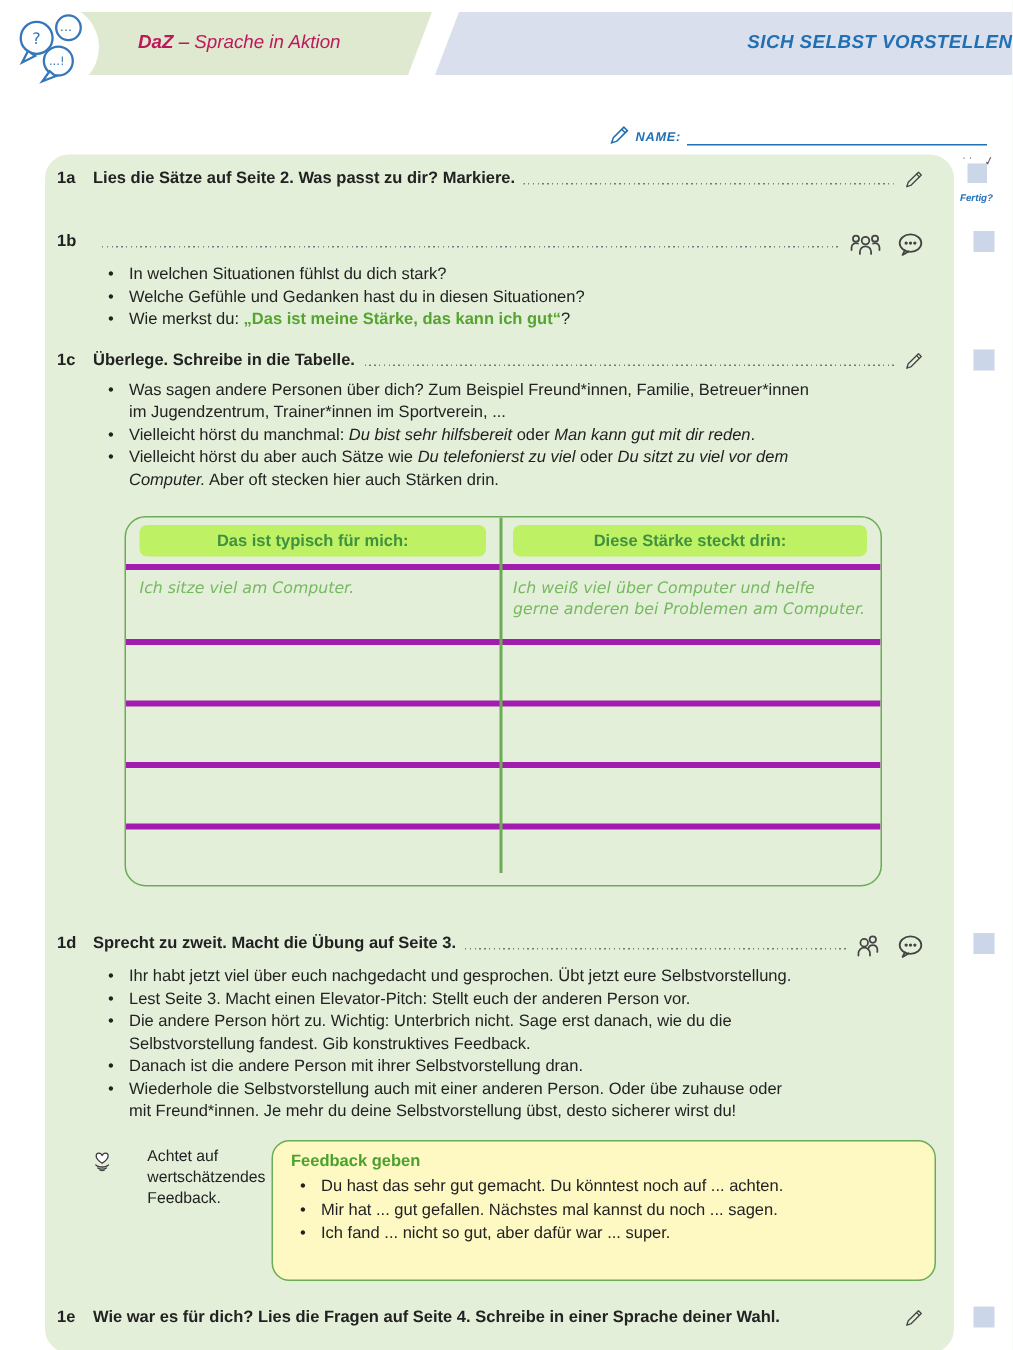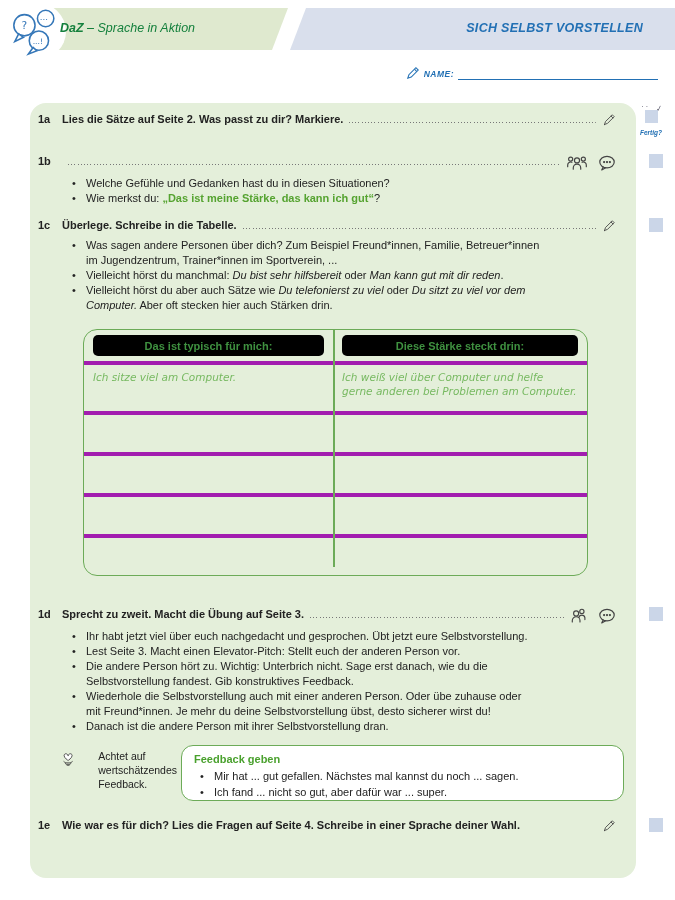--- a/index.html
+++ b/index.html
@@ -8,25 +8,25 @@
 
   
   .banner-green{position:absolute;left:30px;top:8px;width:258px;height:42px;
     background:#dfe9cf;border-radius:10px 0 0 10px;
     clip-path:polygon(0 0,100% 0,calc(100% - 16px) 100%,0 100%);}
   .banner-blue{position:absolute;left:290px;top:8px;right:0;height:42px;background:#d9dfec;
     clip-path:polygon(16px 0,100% 0,100% 100%,0 100%);}
   .logo-blob{position:absolute;left:6px;top:2px;width:60px;height:58px;background:#fff;
     border-radius:48% 52% 50% 50%;}
   .logo-blob svg{position:absolute;left:3px;top:3px;}
-  .brand{position:absolute;left:60px;top:21px;font-size:12.5px;font-style:italic;color:#15803d;}
+  .brand{position:absolute;left:92px;top:21px;font-size:12.5px;font-style:italic;color:#be185d;}
   .brand b{font-style:italic;}
-  .main-title{position:absolute;right:32px;top:21px;font-size:12.5px;font-weight:bold;
+  .main-title{position:absolute;right:0;top:21px;font-size:12.5px;font-weight:bold;
     font-style:italic;color:#2270b4;letter-spacing:.3px;text-align:right;}
-  .name-row{position:absolute;top:66px;right:17px;display:flex;align-items:flex-end;}
+  .name-row{position:absolute;top:83px;right:17px;display:flex;align-items:flex-end;}
   .name-label{font-size:8.5px;font-weight:bold;font-style:italic;color:#2270b4;
     letter-spacing:.5px;margin:0 4px 1px 4px;}
   .name-line{width:200px;border-bottom:1.5px solid #2270b4;height:12px;}
 
   
   .workbox{position:absolute;left:30px;top:103px;width:606px;min-height:775px;
     background:#e4efda;border-radius:16px;padding:9px 12px 16px 8px;box-sizing:border-box;}
 
   
   .sec{position:relative;}
@@ -58,34 +58,34 @@
   .fertig-box::before{content:"· ·";position:absolute;top:-7px;left:-3px;font-size:7px;color:#667;}
   .fertig-label{display:block;font-size:6.5px;font-weight:bold;font-style:italic;color:#2270b4;margin-top:2px;}
 
   
   .stable{position:relative;margin:16px 0 0 45px;width:505px;border:1.5px solid #6cab58;
     border-radius:14px;box-sizing:border-box;overflow:hidden;}
   .vline{position:absolute;left:249px;top:0;bottom:8px;width:1.5px;background:#6cab58;}
   .srow{display:grid;grid-template-columns:249px 1fr;}
   .srow + .srow{border-top:4px solid #a21caf;}
   .shead{height:31px;}
-  .hcell{display:flex;align-items:center;justify-content:center;margin:5px 9px;background:#000000;
+  .hcell{display:flex;align-items:center;justify-content:center;margin:5px 9px;background:#bef264;
     border-radius:5px;font-weight:bold;font-size:11px;color:#3f9140;}
   .cell{padding:6px 9px;}
   .example .cell{height:34px;}
   .empty .cell{height:25px;}
   .hw{font-size:10.5px;font-style:italic;color:#77b961;line-height:13.5px;white-space:pre-wrap;
     font-family:"DejaVu Sans",sans-serif;}
 
   
   .fb-row{display:flex;margin:11px 0 0 21px;align-items:flex-start;}
   .fb-note{flex:none;width:118px;display:flex;gap:21px;}
   .fb-note-text{font-size:10.5px;line-height:14px;white-space:pre-wrap;padding-top:4px;}
-  .fb-box{flex:1;background:#ffffff;border:1.5px solid #6cab58;border-radius:12px;
-    padding:6px 12px 0 12px;margin-left:4px;}
+  .fb-box{flex:1;background:#fef9c3;border:1.5px solid #6cab58;border-radius:12px;
+    padding:6px 12px 22px 12px;margin-left:4px;}
   .fb-title{color:#4aa12e;font-weight:bold;font-size:11px;line-height:15px;}
   ul.fb-items{margin:2px 0 0 0;padding:0 0 0 6px;list-style:none;}
   ul.fb-items li{font-size:11px;line-height:15.5px;position:relative;padding-left:14px;}
   ul.fb-items li::before{content:"•";position:absolute;left:0;top:0;}
 </style>
 </head>
 <body>
 
 <div class="page" data-name="worksheet-page">
 
@@ -154,20 +154,21 @@
                 <ellipse cx="11" cy="9.5" rx="8.5" ry="6.8"></ellipse>
                 <path d="M6.5 15.2 L4.8 18.8 L9.5 16.1"></path>
                 <circle cx="7.6" cy="9.5" r="0.6" fill="#444"></circle>
                 <circle cx="11" cy="9.5" r="0.6" fill="#444"></circle>
                 <circle cx="14.4" cy="9.5" r="0.6" fill="#444"></circle>
               </svg>
             </span>
             <span class="cb" data-name="done-checkbox"></span>
           </div>
           <ul class="bullets" data-name="bullet-list">
+            <li data-name="bullet-item"><span data-name="text-segment">In welchen Situationen fühlst du dich stark?</span></li>
             <li data-name="bullet-item"><span data-name="text-segment">Welche Gefühle und Gedanken hast du in diesen Situationen?</span></li>
             <li data-name="bullet-item"><span data-name="text-segment">Wie merkst du: </span><span data-name="text-segment" class="seg-g">„Das ist meine Stärke, das kann ich gut“</span><span data-name="text-segment">?</span></li>
           </ul>
         </div>
         <div class="sec" data-name="section-1c">
           <div class="sec-head" data-name="section-heading">
             <span class="sec-num" data-name="section-number">1c</span>
             <span class="sec-title" data-name="section-title">Überlege. Schreibe in die Tabelle.</span>
             <span class="leader" data-name="dotted-leader"></span>
             <span class="sec-icons" data-name="section-icons">
@@ -234,39 +235,40 @@
                 <circle cx="14.4" cy="9.5" r="0.6" fill="#444"></circle>
               </svg>
             </span>
             <span class="cb" data-name="done-checkbox"></span>
           </div>
           <ul class="bullets" data-name="bullet-list">
             <li data-name="bullet-item"><span data-name="text-segment">Ihr habt jetzt viel über euch nachgedacht und gesprochen. Übt jetzt eure Selbstvorstellung.</span></li>
             <li data-name="bullet-item"><span data-name="text-segment">Lest Seite 3. Macht einen Elevator-Pitch: Stellt euch der anderen Person vor.</span></li>
             <li data-name="bullet-item"><span data-name="text-segment">Die andere Person hört zu. Wichtig: Unterbrich nicht. Sage erst danach, wie du die
 Selbstvorstellung fandest. Gib konstruktives Feedback.</span></li>
+            <li data-name="bullet-item"><span data-name="text-segment">Danach ist die andere Person mit ihrer Selbstvorstellung dran.</span></li>
             <li data-name="bullet-item"><span data-name="text-segment">Wiederhole die Selbstvorstellung auch mit einer anderen Person. Oder übe zuhause oder
 mit Freund*innen. Je mehr du deine Selbstvorstellung übst, desto sicherer wirst du!</span></li>
-            <li data-name="bullet-item"><span data-name="text-segment">Danach ist die andere Person mit ihrer Selbstvorstellung dran.</span></li>
           </ul>
           <div class="fb-row" data-name="feedback-row">
             <div class="fb-note" data-name="feedback-note">
               <svg data-name="heart-in-hands-icon" width="27" height="27" viewBox="0 0 32 32" fill="none" stroke="#3a3a3a" stroke-width="1.5" stroke-linecap="round" stroke-linejoin="round">
                 <path fill="#fff" d="M16 10.5 C14.5 6.5 9 6.5 9 11 C9 15 16 19.5 16 19.5 C16 19.5 23 15 23 11 C23 6.5 17.5 6.5 16 10.5 Z"></path>
                 <path d="M8.5 21.5c2.5 3.2 12.5 3.2 15 0"></path>
                 <path d="M11 25c2 2 8 2 10 0"></path>
                 <path d="M13.5 27.5c1.2 1 3.8 1 5 0"></path>
               </svg>
               <div class="fb-note-text" data-name="feedback-note-text">Achtet auf
 wertschätzendes
 Feedback.</div>
             </div>
             <div class="fb-box" data-name="feedback-box">
               <div class="fb-title" data-name="feedback-box-title">Feedback geben</div>
               <ul class="fb-items">
+                <li data-name="feedback-item">Du hast das sehr gut gemacht. Du könntest noch auf ... achten.</li>
                 <li data-name="feedback-item">Mir hat ... gut gefallen. Nächstes mal kannst du noch ... sagen.</li>
                 <li data-name="feedback-item">Ich fand ... nicht so gut, aber dafür war ... super.</li>
               </ul>
             </div>
           </div>
         </div>
         <div class="sec" data-name="section-1e">
           <div class="sec-head" data-name="section-heading">
             <span class="sec-num" data-name="section-number">1e</span>
             <span class="sec-title" data-name="section-title">Wie war es für dich? Lies die Fragen auf Seite 4. Schreibe in einer Sprache deiner Wahl.</span>

